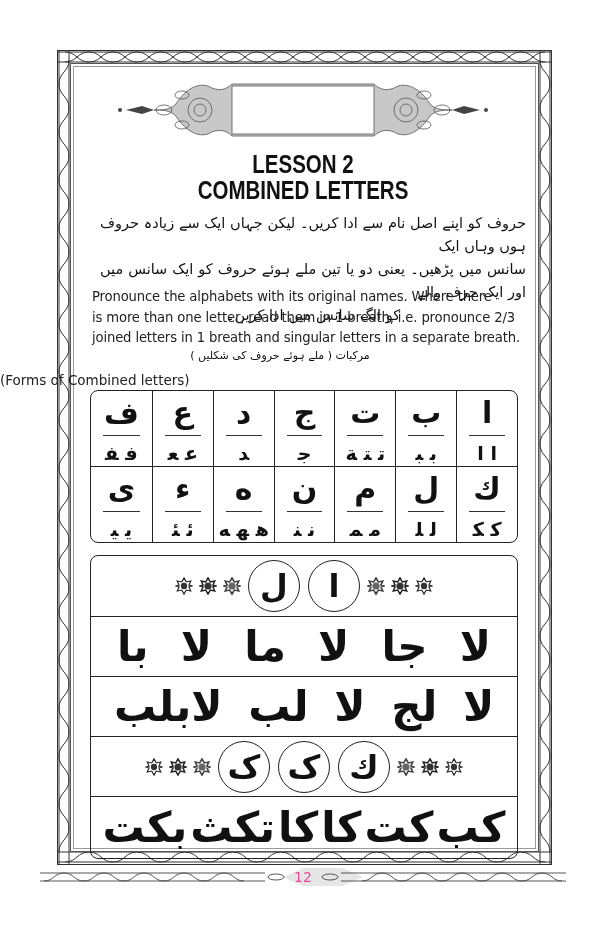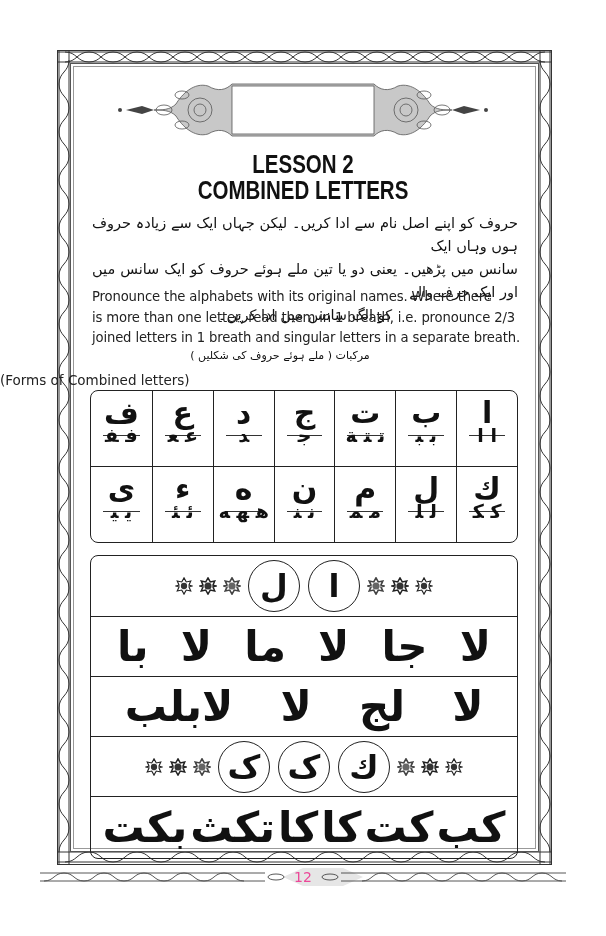--- a/index.html
+++ b/index.html
@@ -35,21 +35,21 @@
   .forms-eng { position:absolute; left:0; width:606px; top:372px; font-family:"DejaVu Sans", sans-serif; font-size:13.5px; color:#222; }
 
   
   .letter-table { position:absolute; left:90px; top:390px; width:428px; height:153px; border:1.5px solid #222; border-radius:8px; box-sizing:border-box;
     display:grid; grid-template-columns:repeat(7, 1fr); grid-template-rows:1fr 1fr; direction:rtl; overflow:hidden; }
   .cell { border-left:1.5px solid #222; border-bottom:1.5px solid #222; position:relative; box-sizing:border-box; }
   .cell.lastcol { border-left:none; }
   .cell.lastrow { border-bottom:none; }
   .cell .main { position:absolute; left:0; right:0; top:2px; height:40px; text-align:center; font-family:"DejaVu Sans", sans-serif; font-size:30px; font-weight:bold; line-height:40px; }
   .cell .rule { position:absolute; left:12px; right:12px; top:44px; height:0; border-top:1.2px solid #333; }
-  .cell .forms { position:absolute; left:0; right:0; top:30px; height:44px; text-align:center; font-family:"DejaVu Sans", sans-serif; font-size:19px; line-height:28px; font-weight:bold; }
+  .cell .forms { position:absolute; left:0; right:0; top:48px; height:44px; text-align:center; font-family:"DejaVu Sans", sans-serif; font-size:19px; line-height:28px; font-weight:bold; }
 
   
   .practice { position:absolute; left:90px; top:555px; width:428px; height:304px; border:1.5px solid #222; border-radius:8px; box-sizing:border-box; overflow:hidden; }
   .prow { position:absolute; left:0; right:0; border-bottom:1.5px solid #222; box-sizing:border-box; }
   .prow.last { border-bottom:none; }
   .r1 { top:0; height:61px; } .r2 { top:61px; height:60px; } .r3 { top:121px; height:60px; } .r4 { top:181px; height:60px; } .r5 { top:241px; height:62px; }
   .circle-row { display:flex; justify-content:center; align-items:center; height:100%; gap:4px; }
   .circle { width:52px; height:52px; border:1.3px solid #222; border-radius:50%; box-sizing:border-box; display:flex; align-items:center; justify-content:center;
     font-family:"DejaVu Sans", sans-serif; font-size:32px; font-weight:bold; line-height:1; margin:0 2px; }
   .star { width:18px; height:18px; margin:0 1px; }
@@ -123,21 +123,21 @@
       <path d="M14,30 L30,26 L42,30 L30,34 Z"></path>
         <path d="M368,30 L352,26 L340,30 L352,34 Z"></path>
     </g>
     <rect x="120" y="6" width="142" height="48" fill="#ffffff" stroke="#555" stroke-width="0.8"></rect>
   </svg>
 </div>
 
 <div class="lesson-title lesson-1">LESSON 2</div>
 <div class="lesson-title lesson-2">COMBINED LETTERS</div>
 
-<div class="urdu-para" style="top:212px;">
+<div class="urdu-para" style="top:212px;margin-left:8px;">
   <span>حروف کو اپنے اصل نام سے ادا کریں۔ لیکن جہاں ایک سے زیادہ حروف ہوں وہاں ایک</span>
   <span>سانس میں پڑھیں۔ یعنی دو یا تین ملے ہوئے حروف کو ایک سانس میں اور ایک حرف والے</span>
   <span style="text-align:center;">کو الگ سانس میں ادا کریں۔</span>
 </div>
 
 <div class="eng-para">
   <span>Pronounce the alphabets with its original names. Where there</span>
   <span>is more than one letter, read them in 1 breath, i.e. pronounce 2/3</span>
   <span>joined letters in 1 breath and singular letters in a separate breath.</span>
 </div>
@@ -258,20 +258,21 @@
       <span>ما</span>
       <span>لا</span>
       <span>با</span>
     </div>
   </div>
   <div class="prow r3">
     <div class="word-row">
       <span>لا</span>
       <span>لج</span>
       <span>لا</span>
+      <span>لب</span>
       <span>لابلب</span>
     </div>
   </div>
   <div class="prow r4">
     <div class="circle-row">
       <svg class="star" viewBox="0 0 20 20">
           <path d="M10,1 L12.5,5.5 L17.5,4.5 L15.5,9 L19,10 L15.5,11 L17.5,15.5 L12.5,14.5 L10,19 L7.5,14.5 L2.5,15.5 L4.5,11 L1,10 L4.5,9 L2.5,4.5 L7.5,5.5 Z" fill="none" stroke="#222" stroke-width="1.3"></path>
           <circle cx="10" cy="10" r="3.5" fill="#333"></circle>
         </svg>
       <svg class="star" viewBox="0 0 20 20">

